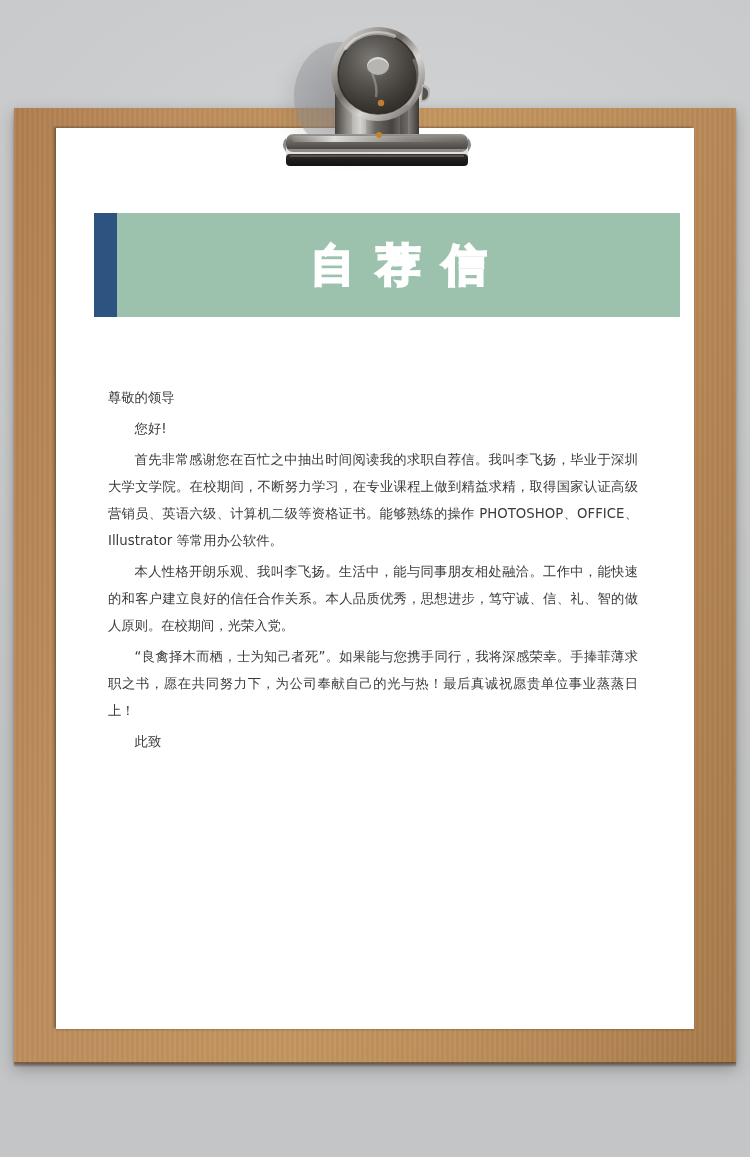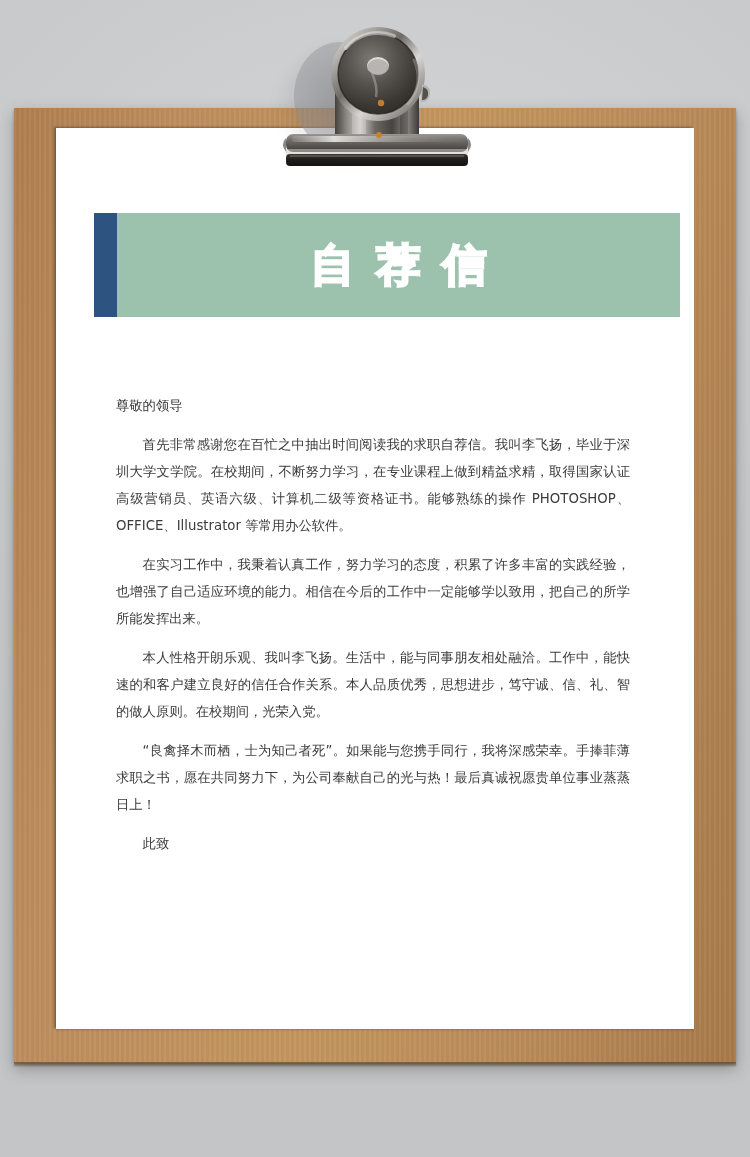--- a/index.html
+++ b/index.html
@@ -87,21 +87,21 @@
   .letter{
     position:absolute;
     left:48px; top:253px;
     width:538px;
     font-size:13.3px;
     line-height:2.03;
     color:#3b3b3b;
     font-family:"DejaVu Sans", sans-serif;
     text-align:justify;
   }
-  .letter p{ margin:12px; }
+  .letter p{ margin:4px; }
   .p-indent{ text-indent:2em; }
   .p-gap{ margin-top:1.95em; }
   .p-gap-sm{ margin-top:1.0em; }
   .salutation{ text-indent:0; }
 
   .closing-1{ text-indent:2em; margin-top:3.0em; }
   .closing-2{ text-indent:0; margin-top:0.55em; }
 
   .signature{
     margin-top:1.9em;
@@ -136,24 +136,24 @@
     <div class="banner">
       <div class="banner-accent"></div>
       <div class="banner-body">
         <div class="banner-title">自荐信</div>
       </div>
     </div>
 
     <div class="letter">
       <p class="salutation">尊敬的领导</p>
 
+      <p class="p-indent">您好!</p>
 
       <p class="p-indent">首先非常感谢您在百忙之中抽出时间阅读我的求职自荐信。我叫李飞扬，毕业于深圳大学文学院。在校期间，不断努力学习，在专业课程上做到精益求精，取得国家认证高级营销员、英语六级、计算机二级等资格证书。能够熟练的操作 PHOTOSHOP、OFFICE、Illustrator 等常用办公软件。</p>
 
-      <p class="p-indent p-gap">在实习工作中，我秉着认真工作，努力学习的态度，积累了许多丰富的实践经验，也增强了自己适应环境的能力。相信在今后的工作中一定能够学以致用，把自己的所学所能发挥出来。</p>
 
       <p class="p-indent p-gap">本人性格开朗乐观、我叫李飞扬。生活中，能与同事朋友相处融洽。工作中，能快速的和客户建立良好的信任合作关系。本人品质优秀，思想进步，笃守诚、信、礼、智的做人原则。在校期间，光荣入党。</p>
 
       <p class="p-indent p-gap-sm">“良禽择木而栖，士为知己者死”。如果能与您携手同行，我将深感荣幸。手捧菲薄求职之书，愿在共同努力下，为公司奉献自己的光与热！最后真诚祝愿贵单位事业蒸蒸日上！</p>
 
       <p class="closing-1">此致</p>
 
 
     </div>
 

